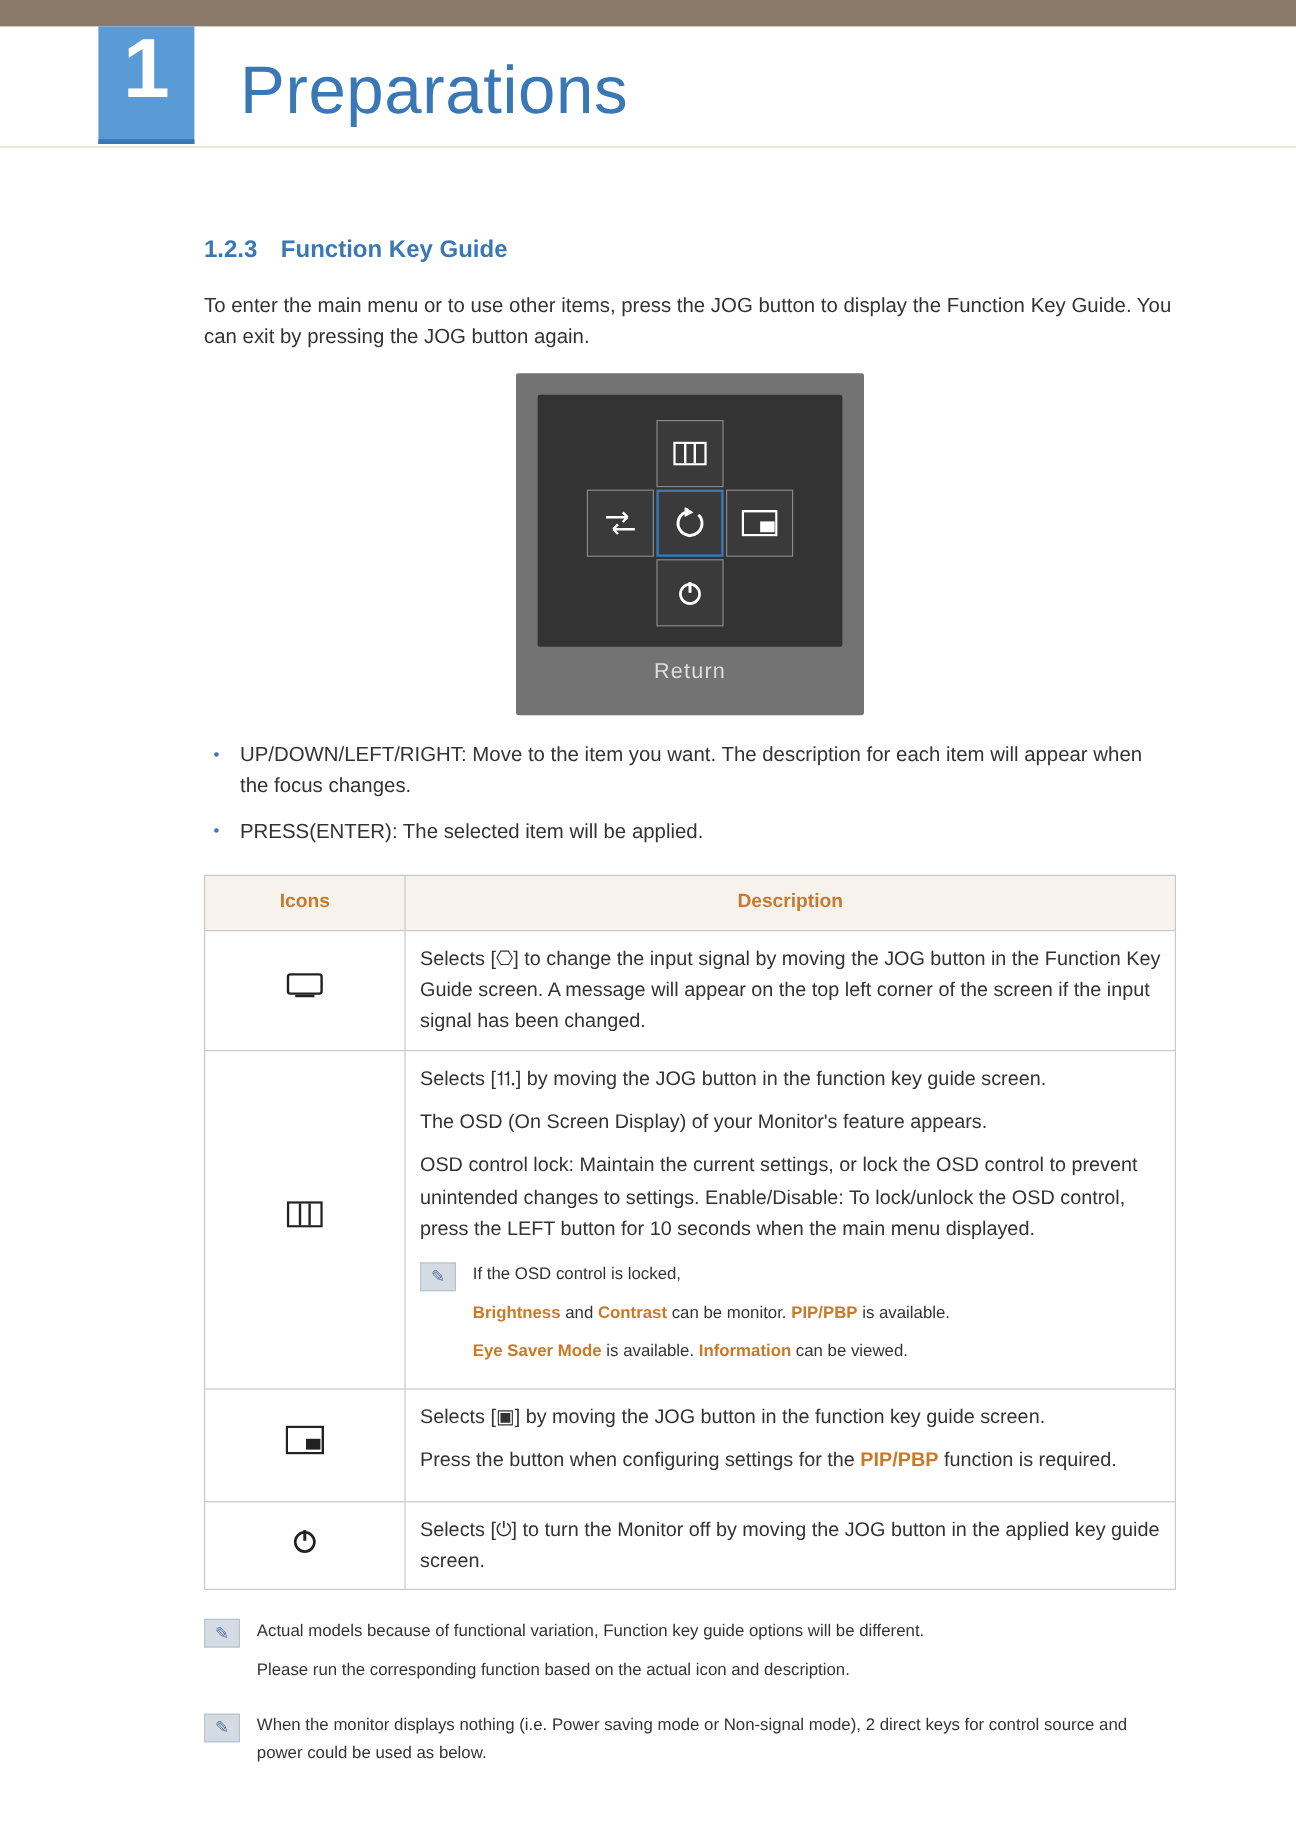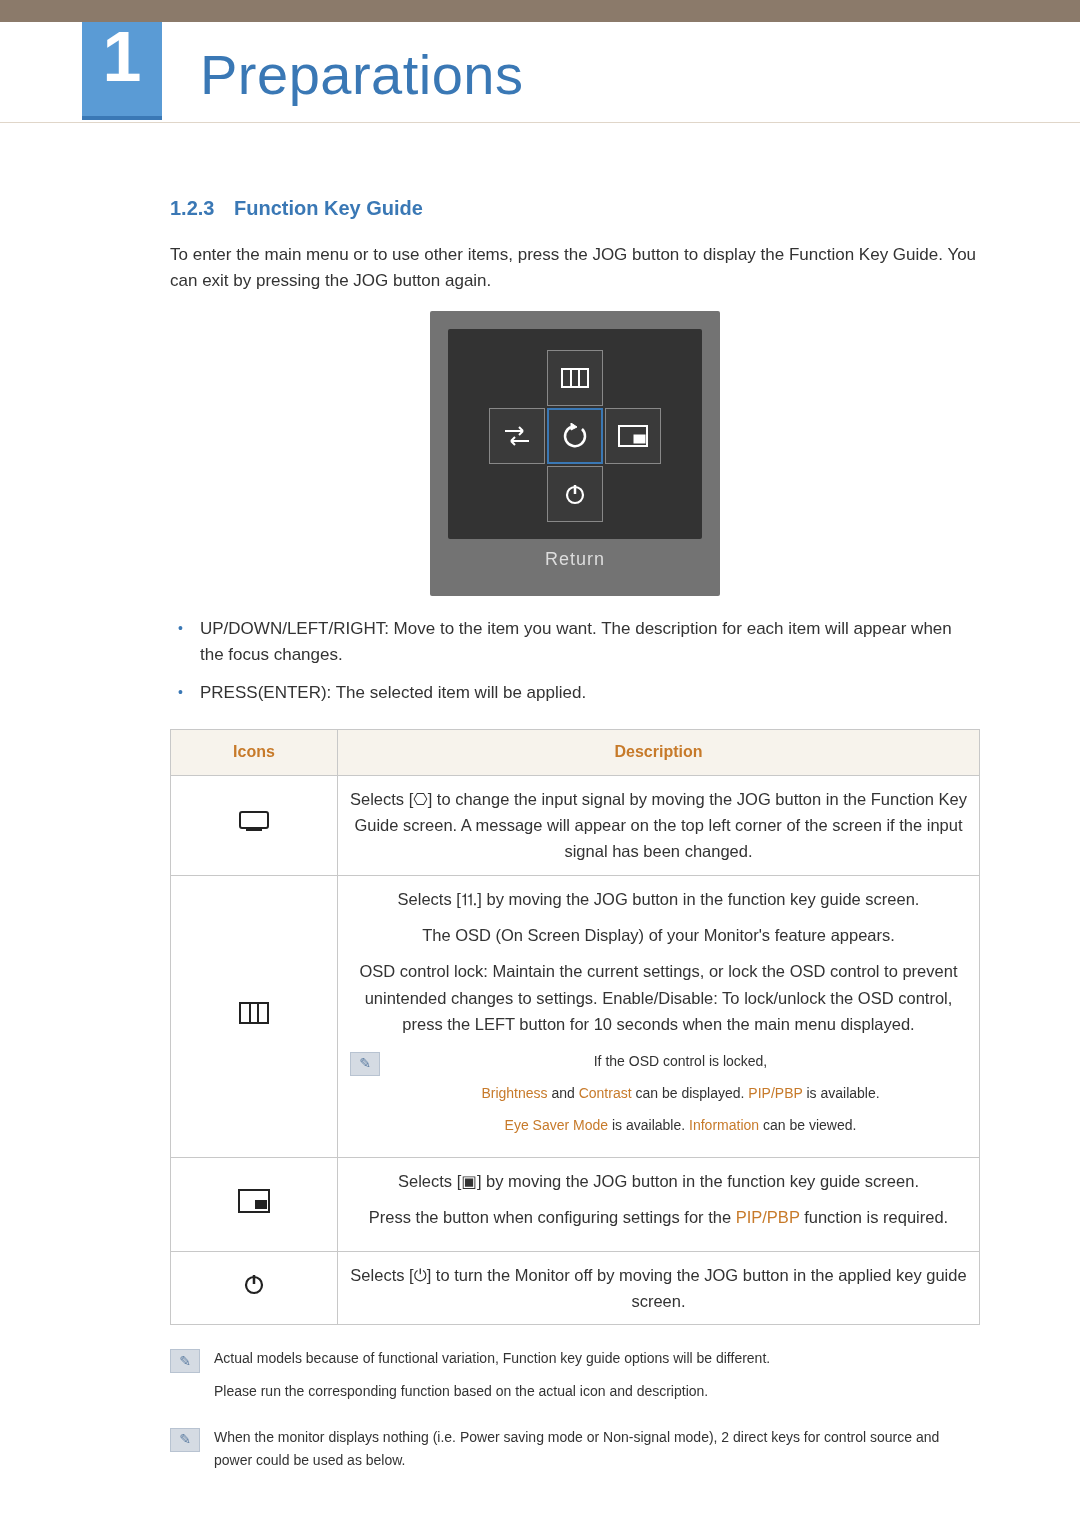--- a/index.html
+++ b/index.html
@@ -120,41 +120,40 @@
     color: #3a78b5;
     font-size: 14px;
     top: 2px;
   }
 
   
   table.desc {
     width: 100%;
     border-collapse: collapse;
     border: 1px solid #c8c8c8;
-    text-align: center;
   }
   table.desc th {
     background: #f7f3ec;
     color: #c77a2a;
     font-weight: bold;
     padding: 10px 8px;
     border: 1px solid #c8c8c8;
     font-size: 16px;
   }
   table.desc th.icons { width: 150px; }
   table.desc td {
     border: 1px solid #c8c8c8;
     padding: 10px 12px;
     vertical-align: middle;
     font-size: 16.5px;
     line-height: 1.6;
   }
   table.desc td.icon-cell { text-align: center; vertical-align: middle; }
   .hi { color: #c77a2a; }
-  .bold { font-weight: normal; }
+  .bold { font-weight: bold; }
 
   .note-wrap { display:flex; gap:14px; margin-top:10px; align-items:flex-start; }
   .note-box {
     width: 28px; height: 22px;
     background: #d5dbe3;
     border:1px solid #b8c3d1;
     color:#5a7ba0;
     display:flex; align-items:center; justify-content:center;
     font-size:14px;
     flex:0 0 auto;
@@ -270,21 +269,21 @@
         </td>
         <td>
           <div class="para">Selects [⒒] by moving the JOG button in the function key guide screen.</div>
           <div class="para">The OSD (On Screen Display) of your Monitor's feature appears.</div>
           <div class="para">OSD control lock: Maintain the current settings, or lock the OSD control to prevent unintended changes to settings. Enable/Disable: To lock/unlock the OSD control, press the LEFT button for 10 seconds when the main menu displayed.</div>
           <div class="note-wrap indent-note">
             <div class="note-box">✎</div>
             <div class="note-text">
               <div class="para">If the OSD control is locked,</div>
               <div class="para">
-                <span class="hi bold">Brightness</span><span> and </span><span class="hi bold">Contrast</span><span> can be displayed. </span><span class="hi bold">PIP/PBP</span><span> is available.</span>
+                <span class="hi bold">Brightness</span><span> and </span><span class="hi bold">Contrast</span><span> can be monitor. </span><span class="hi bold">PIP/PBP</span><span> is available.</span>
               </div>
               <div class="para">
                 <span class="hi bold">Eye Saver Mode</span><span> is available. </span><span class="hi bold">Information</span><span> can be viewed.</span>
               </div>
             </div>
           </div>
         </td>
       </tr>
       <tr>
         <td class="icon-cell">

